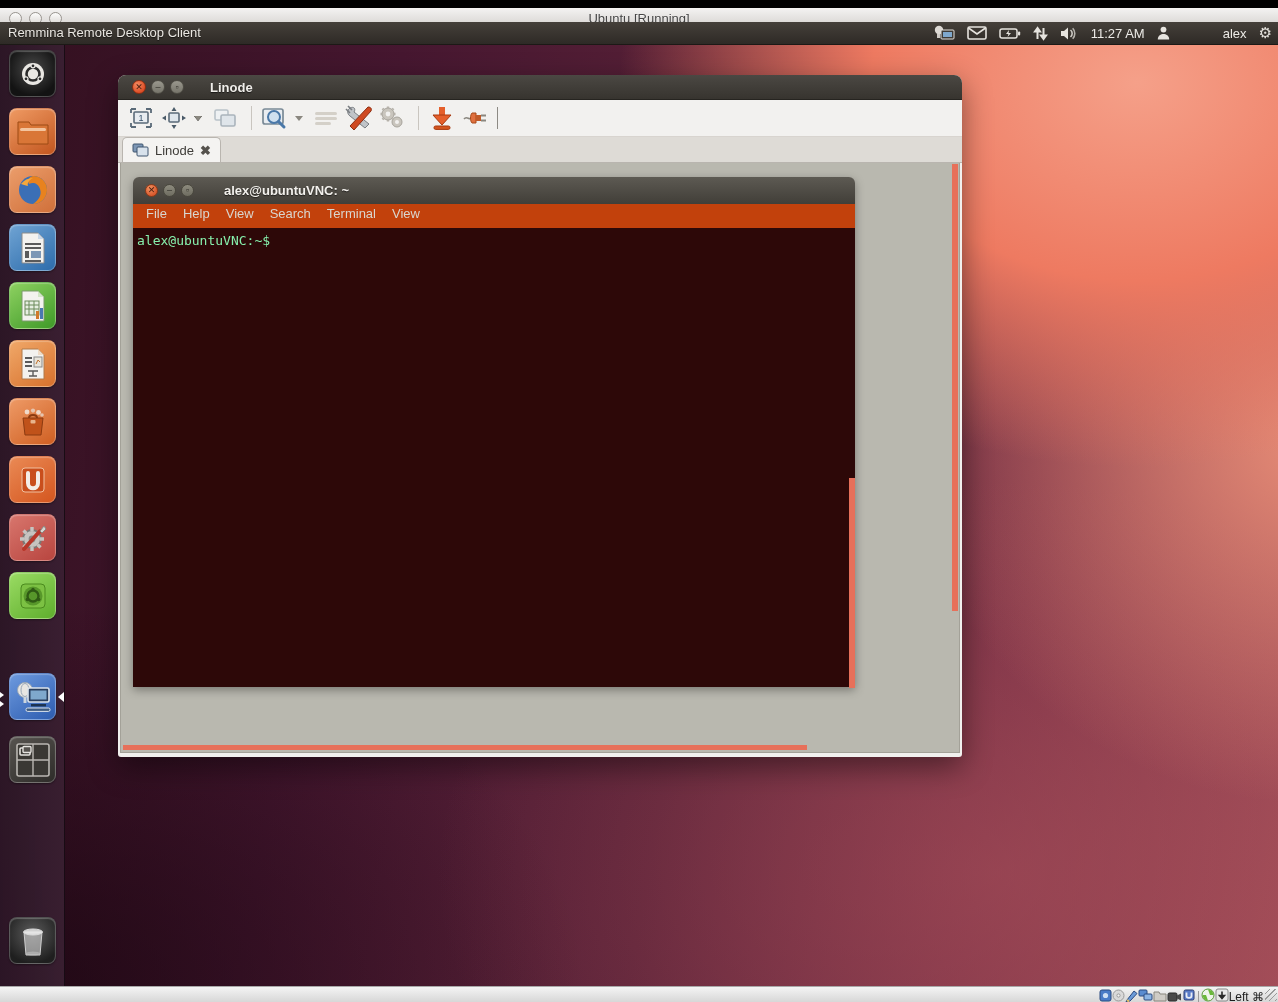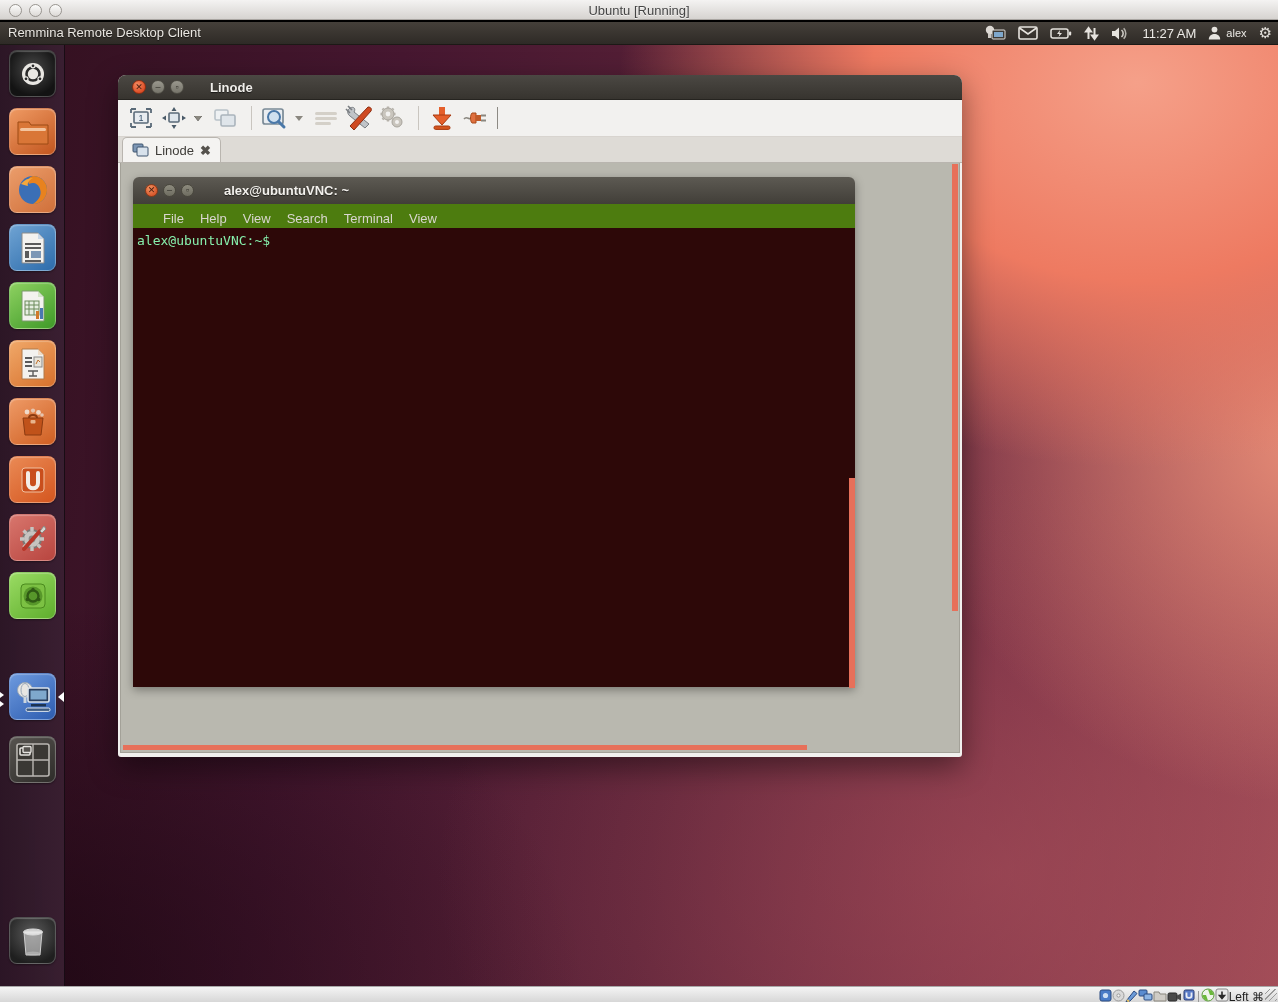--- a/index.html
+++ b/index.html
@@ -1,39 +1,39 @@
 <!DOCTYPE html>
 <html><head>
 <meta charset="utf-8">
 <style>
   * { margin:0; padding:0; box-sizing:border-box; }
   html,body { background:#222; }
   body { font-family:"Liberation Sans", sans-serif; }
   .screen { position:relative; width:1278px; height:1002px; overflow:hidden; background:#000; }
 
   
-  .mac-titlebar { position:absolute; left:0; top:0; width:1278px; height:20px;
+  .mac-titlebar { position:absolute; left:0; top:8px; width:1278px; height:20px;
     background:linear-gradient(#f4f3f2,#d6d3d0); border-bottom:1px solid #a9a5a1; }
   .traffic { position:absolute; top:4px; width:13px; height:13px; border-radius:50%;
     border:1px solid #98948f; background:linear-gradient(#fcfcfb,#dcd9d6); }
   .t-close{ left:9px; } .t-min{ left:29px; } .t-zoom{ left:49px; }
   .mac-title { position:absolute; left:0; right:0; top:3px; text-align:center;
     font-size:13px; color:#454545; text-shadow:0 1px 0 rgba(255,255,255,.7); }
 
   
   .top-panel { position:absolute; left:0; top:22px; width:1278px; height:23px;
     background:linear-gradient(#45403a,#2e2a26); border-bottom:1px solid #1c1916;
     color:#e6e3de; }
   .panel-apptitle { position:absolute; left:8px; top:3px; font-size:13px; font-weight:normal;
     color:#e9e6e1; text-shadow:0 1px 1px rgba(0,0,0,.6); }
   .tray { position:absolute; right:6px; top:0; height:22px; display:flex; align-items:center; gap:12px; }
   .tray-item { display:flex; align-items:center; gap:5px; height:38px; }
   .tray svg { display:block; }
   .clock { font-size:13px; color:#eceae6; }
-  .uname { font-size:11px; color:#eceae6; }
+  .uname { font-size:13px; color:#eceae6;margin-left:48px; }
   .gear-glyph { font-size:15px; color:#e3e0db; line-height:22px; }
 
   
   .wallpaper { position:absolute; left:0; top:45px; width:1278px; height:941px;
     background:
       radial-gradient(700px 520px at 89% 4%, #f5a089 0%, #ee7a61 38%, rgba(238,122,97,0) 74%),
       radial-gradient(620px 560px at 103% 42%, rgba(240,148,122,.9) 0%, rgba(240,148,122,0) 65%),
       radial-gradient(800px 560px at 78% 88%, rgba(170,80,90,.55) 0%, rgba(170,80,90,0) 70%),
       radial-gradient(900px 600px at 0% 100%, rgba(22,4,14,.75) 0%, rgba(22,4,14,0) 65%),
       linear-gradient(100deg, #32101f 0%, #461730 28%, #5c2339 55%, #7e3448 78%, #a04c57 100%); }
@@ -85,21 +85,21 @@
 
   
   .term { position:absolute; left:12px; top:14px; width:722px; height:510px;
     border-radius:6px 6px 0 0; box-shadow:0 3px 10px rgba(0,0,0,.35); }
   .term-titlebar { height:27px; border-radius:6px 6px 0 0;
     background:linear-gradient(#5d5a53,#413e38); display:flex; align-items:center; }
   .term-titlebar .wbtn { width:13px; height:13px; }
   .term-titlebar .wbtn.close { margin-left:12px; background:radial-gradient(circle at 35% 30%, #ef9160, #d95a2e 70%); border:1px solid #8e3a18; }
   .term-titlebar .wbtn.min, .term-titlebar .wbtn.max { background:linear-gradient(#8d8b7e,#6e6c60); border:1px solid #4a483e; }
   .term-title { margin-left:30px; font-size:13px; font-weight:bold; color:#f2f0ec; text-shadow:0 1px 1px rgba(0,0,0,.55); }
-  .term-menubar { height:24px; background:#4d7c0f; display:flex; align-items:flex-end; padding-left:22px; }
+  .term-menubar { height:24px; background:#c2410c; display:flex; align-items:flex-start; padding-left:5px; }
   .term-menubar .mitem { font-size:13px; color:#d9d6cf; padding:2px 8px; }
   .term-body { height:459px; background:#2d0808; padding:3px 4px; }
   .term-prompt { font-family:"DejaVu Sans Mono", monospace; font-size:13px; color:#86efac; }
 
   
   .art { position:absolute; background:#e7705a; }
   .art-v1 { left:728px; top:315px; width:6px; height:210px; }
   .art-v2 { left:831px; top:1px;  width:6px; height:447px; }
   .art-h1 { left:2px;  top:582px; width:684px; height:5px; }
 

